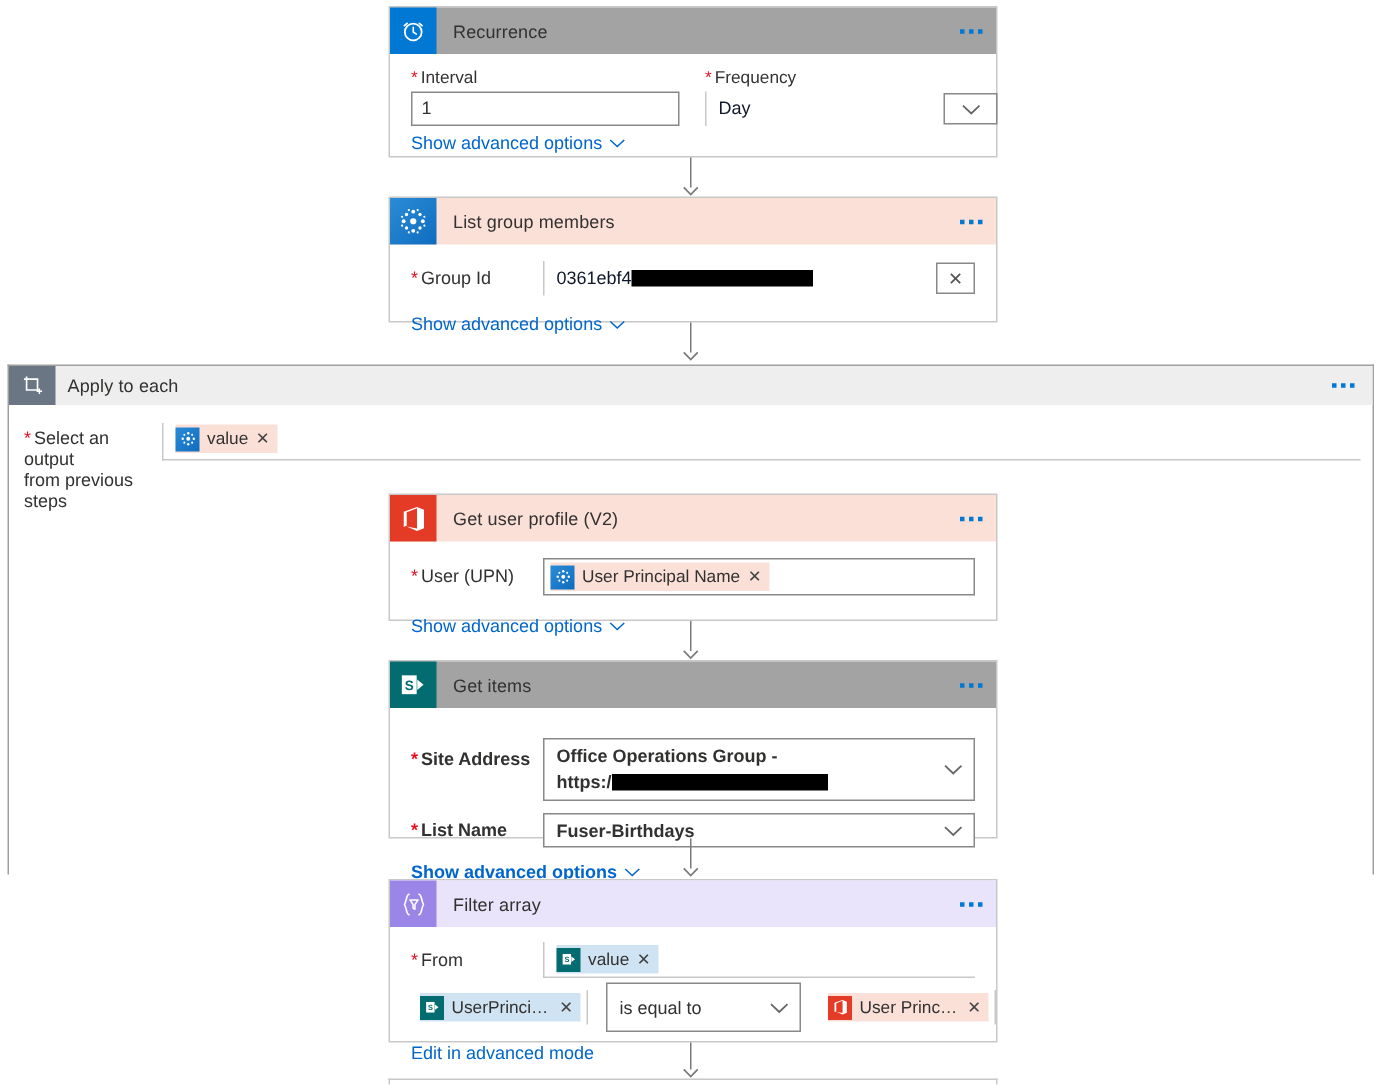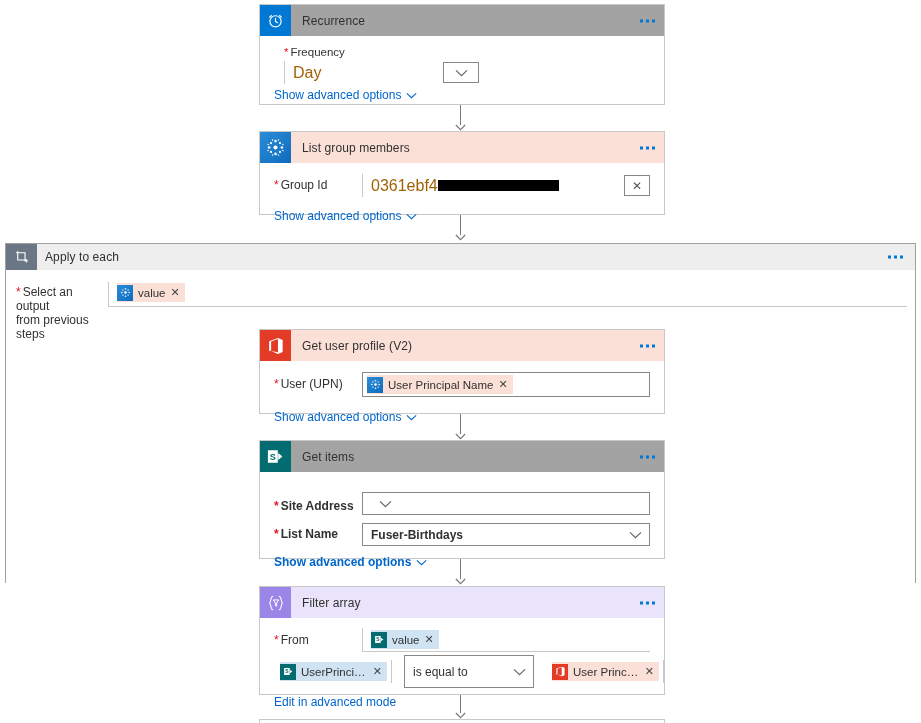--- a/index.html
+++ b/index.html
@@ -121,22 +121,22 @@
     color: #323130;
     box-sizing: border-box;
   }
   
   .lineinput {
     border: none;
     border-left: 1px solid #c8c8c8;
     height: 23px;
     line-height: 23px;
     padding: 0 8px;
-    font-size: 16px;
-    color: #a16207;
+    font-size: 12px;
+    color: #0f172a;
     box-sizing: border-box;
     display: flex;
     align-items: center;
   }
   .combo {
     border: 1px solid #8a8886;
     background: #fff;
     min-height: 23px;
     display: flex;
     align-items: center;
@@ -358,20 +358,26 @@
       <span class="card-title">Recurrence</span>
       <span class="ellipsis">
         <i></i>
           <i></i>
           <i></i>
       </span>
     </div>
     <div class="card-body" style="padding-top:10px;">
       <div style="display:flex; gap:0;">
 
+        <div style="width:186px; flex:0 0 186px;">
+          <div style="font-size:11.5px; margin-bottom:3px;">
+            <span class="req">*</span><span>Interval</span>
+          </div>
+          <div class="txtbox" style="width:179px;">1</div>
+        </div>
 
         <div style="width:195px; flex:0 0 195px; margin-left:10px;">
           <div style="font-size:11.5px; margin-bottom:3px;">
             <span class="req">*</span><span>Frequency</span>
           </div>
           <div style="display:flex; align-items:center;">
             <div class="lineinput" style="flex:1 1 auto;">Day</div>
             <div style="width:36px; height:21px; border:1px solid #8a8886; display:flex; align-items:center; justify-content:center; box-sizing:border-box;">
               <svg width="13" height="8" viewBox="0 0 13 8">
                   <path d="M1 1.4 L6.5 6.6 L12 1.4" fill="none" stroke="#666" stroke-width="1.2"></path>
@@ -580,20 +586,27 @@
       </span>
     </div>
     <div class="card-body" style="padding-top:20px;font-weight:bold;">
       
       <div class="field-row" style="margin-bottom:8px;">
         <div class="field-label" style="padding-top:7px;">
           <span class="req">*</span><span>Site Address</span>
         </div>
         <div class="field-ctl">
           <div class="combo" style="align-items:stretch;">
+            <div class="sitelines" style="flex:1 1 auto; overflow:hidden;">
+              <div>Office Operations Group -</div>
+              <div style="display:flex; align-items:center;">
+                <span>https:/</span>
+                <span class="redact" style="width:144px;"></span>
+              </div>
+            </div>
             <div class="chev">
               <svg width="13" height="8" viewBox="0 0 13 8">
                   <path d="M1 1.4 L6.5 6.6 L12 1.4" fill="none" stroke="#666" stroke-width="1.2"></path>
                 </svg>
             </div>
           </div>
         </div>
       </div>
       
       <div class="field-row" style="margin-bottom:4px;">

